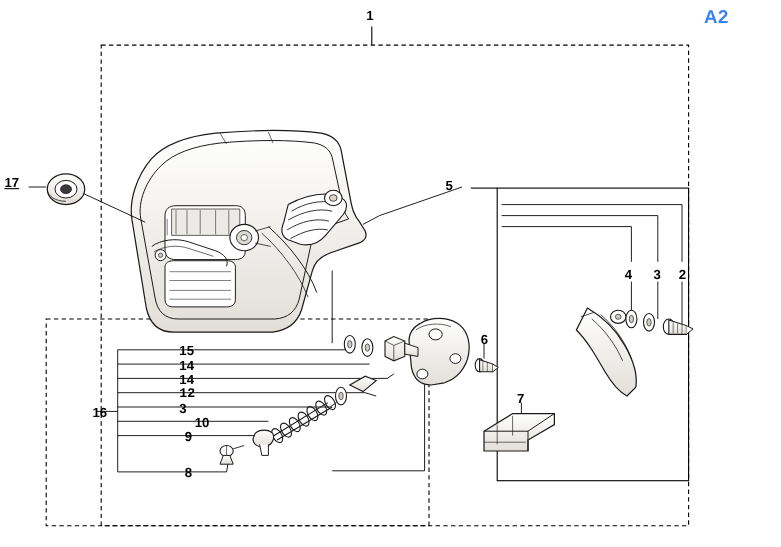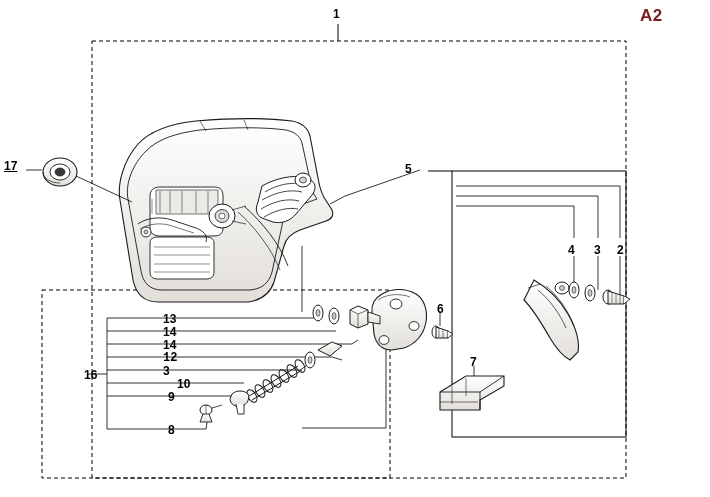--- a/index.html
+++ b/index.html
@@ -29,21 +29,21 @@
     font-size: 12px;
     color: #000000;
     line-height: 12px;
     white-space: nowrap;
   }
   .plate-label {
     position: absolute;
     font-family: "Liberation Sans", sans-serif;
     font-weight: bold;
     font-size: 17px;
-    color: #7f1d1d;
+    color: #3b82f6;
     letter-spacing: 0.5px;
   }
 </style>
 </head>
 <body>
 
 <div id="root">
 
   <svg id="svg-layer" viewBox="0 0 710 497">
     <defs>
@@ -261,21 +261,21 @@
 
   <div class="plate-label" style="left:640px; top:6px;">A2</div>
 
   <div class="callout" style="left:333px; top:8px;">1</div>
   <div class="callout" style="left:4px;   top:160px;text-decoration:underline;">17</div>
   <div class="callout" style="left:405px; top:163px;">5</div>
   <div class="callout" style="left:568px; top:244px;">4</div>
   <div class="callout" style="left:594px; top:244px;">3</div>
   <div class="callout" style="left:617px; top:244px;">2</div>
   <div class="callout" style="left:437px; top:303px;">6</div>
-  <div class="callout" style="left:163px; top:313px;">13</div>
+  <div class="callout" style="left:163px; top:313px;">15</div>
   <div class="callout" style="left:163px; top:326px;text-align:center;">14</div>
   <div class="callout" style="left:163px; top:339px;">14</div>
   <div class="callout" style="left:163px; top:352px;font-family:Liberation Mono, monospace;">12</div>
   <div class="callout" style="left:163px; top:365px;">3</div>
   <div class="callout" style="left:177px; top:378px;">10</div>
   <div class="callout" style="left:168px; top:391px;">9</div>
   <div class="callout" style="left:84px;  top:369px;">16</div>
   <div class="callout" style="left:168px; top:424px;">8</div>
   <div class="callout" style="left:470px; top:356px;">7</div>
 

